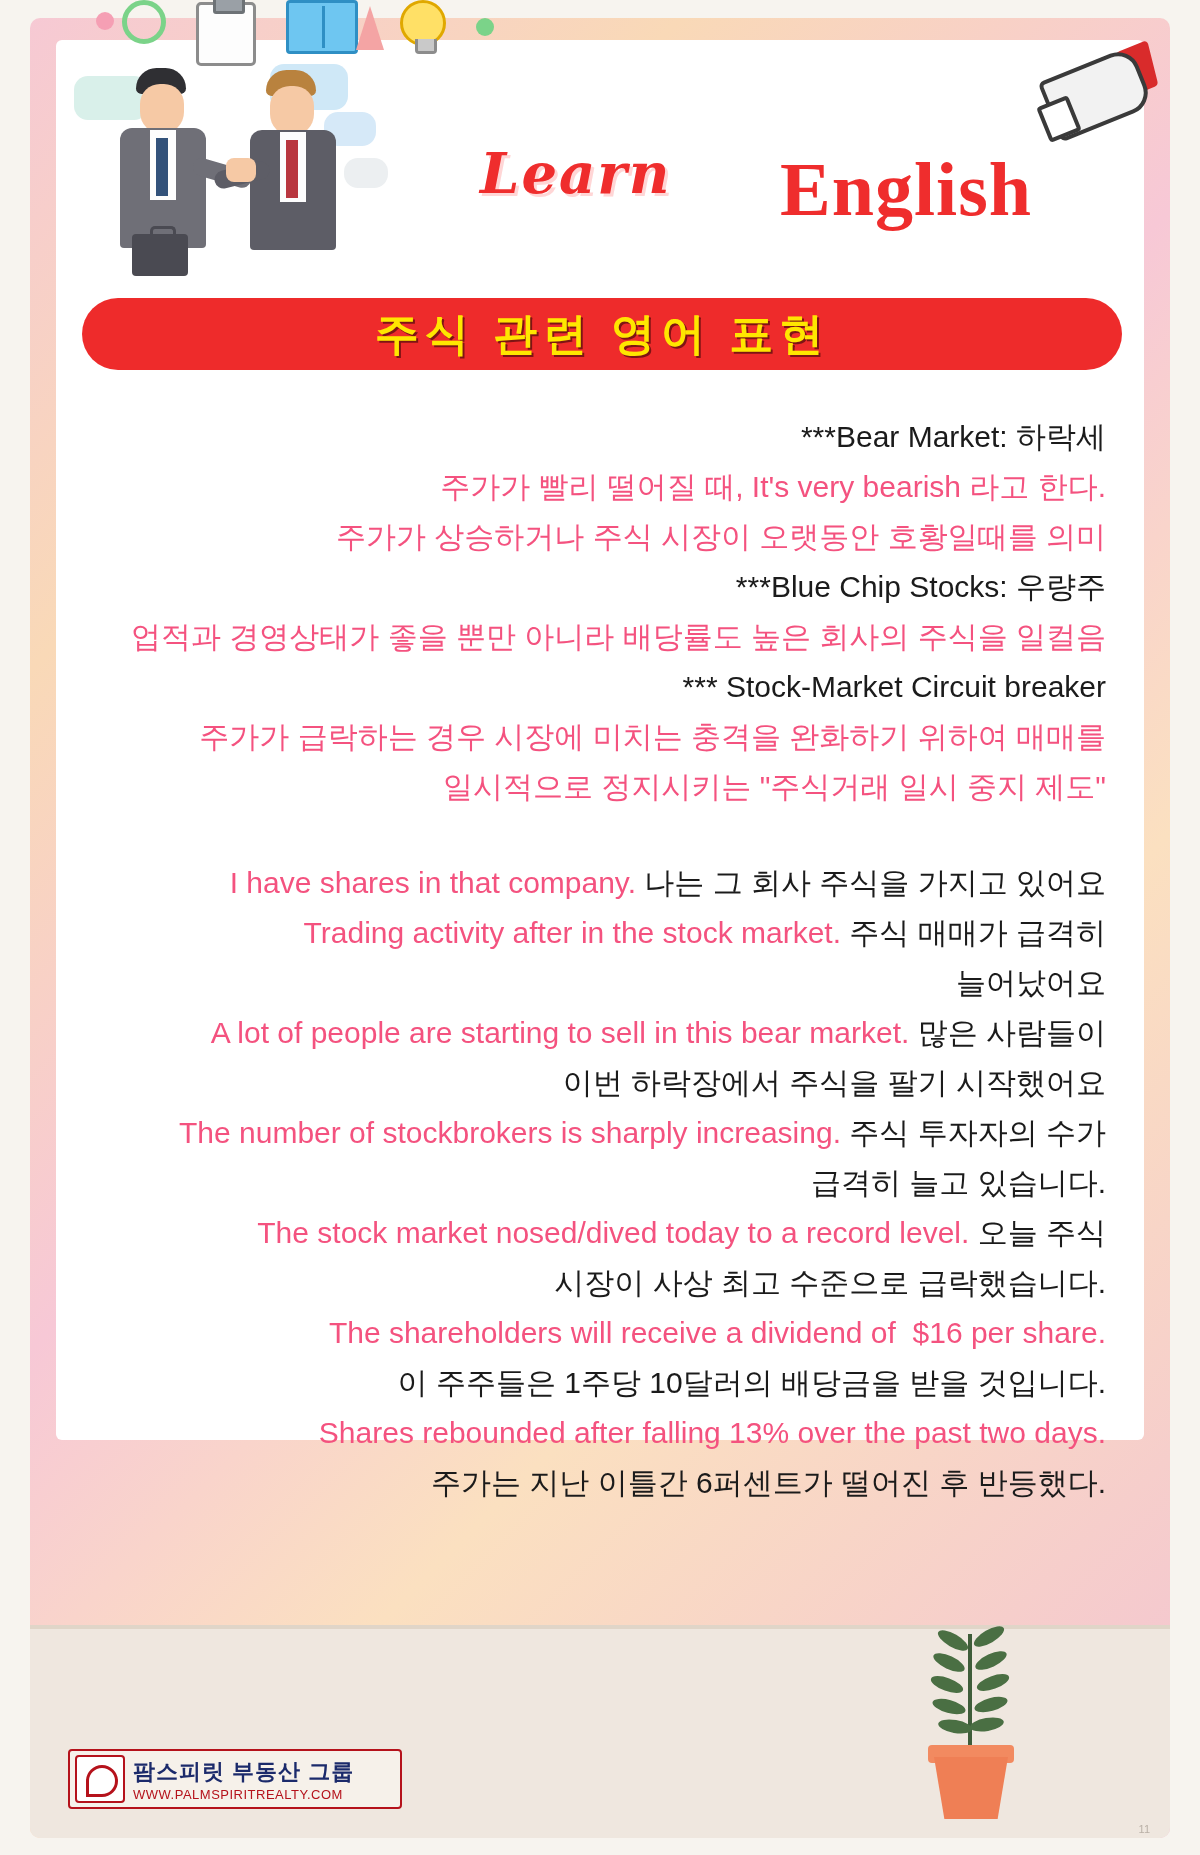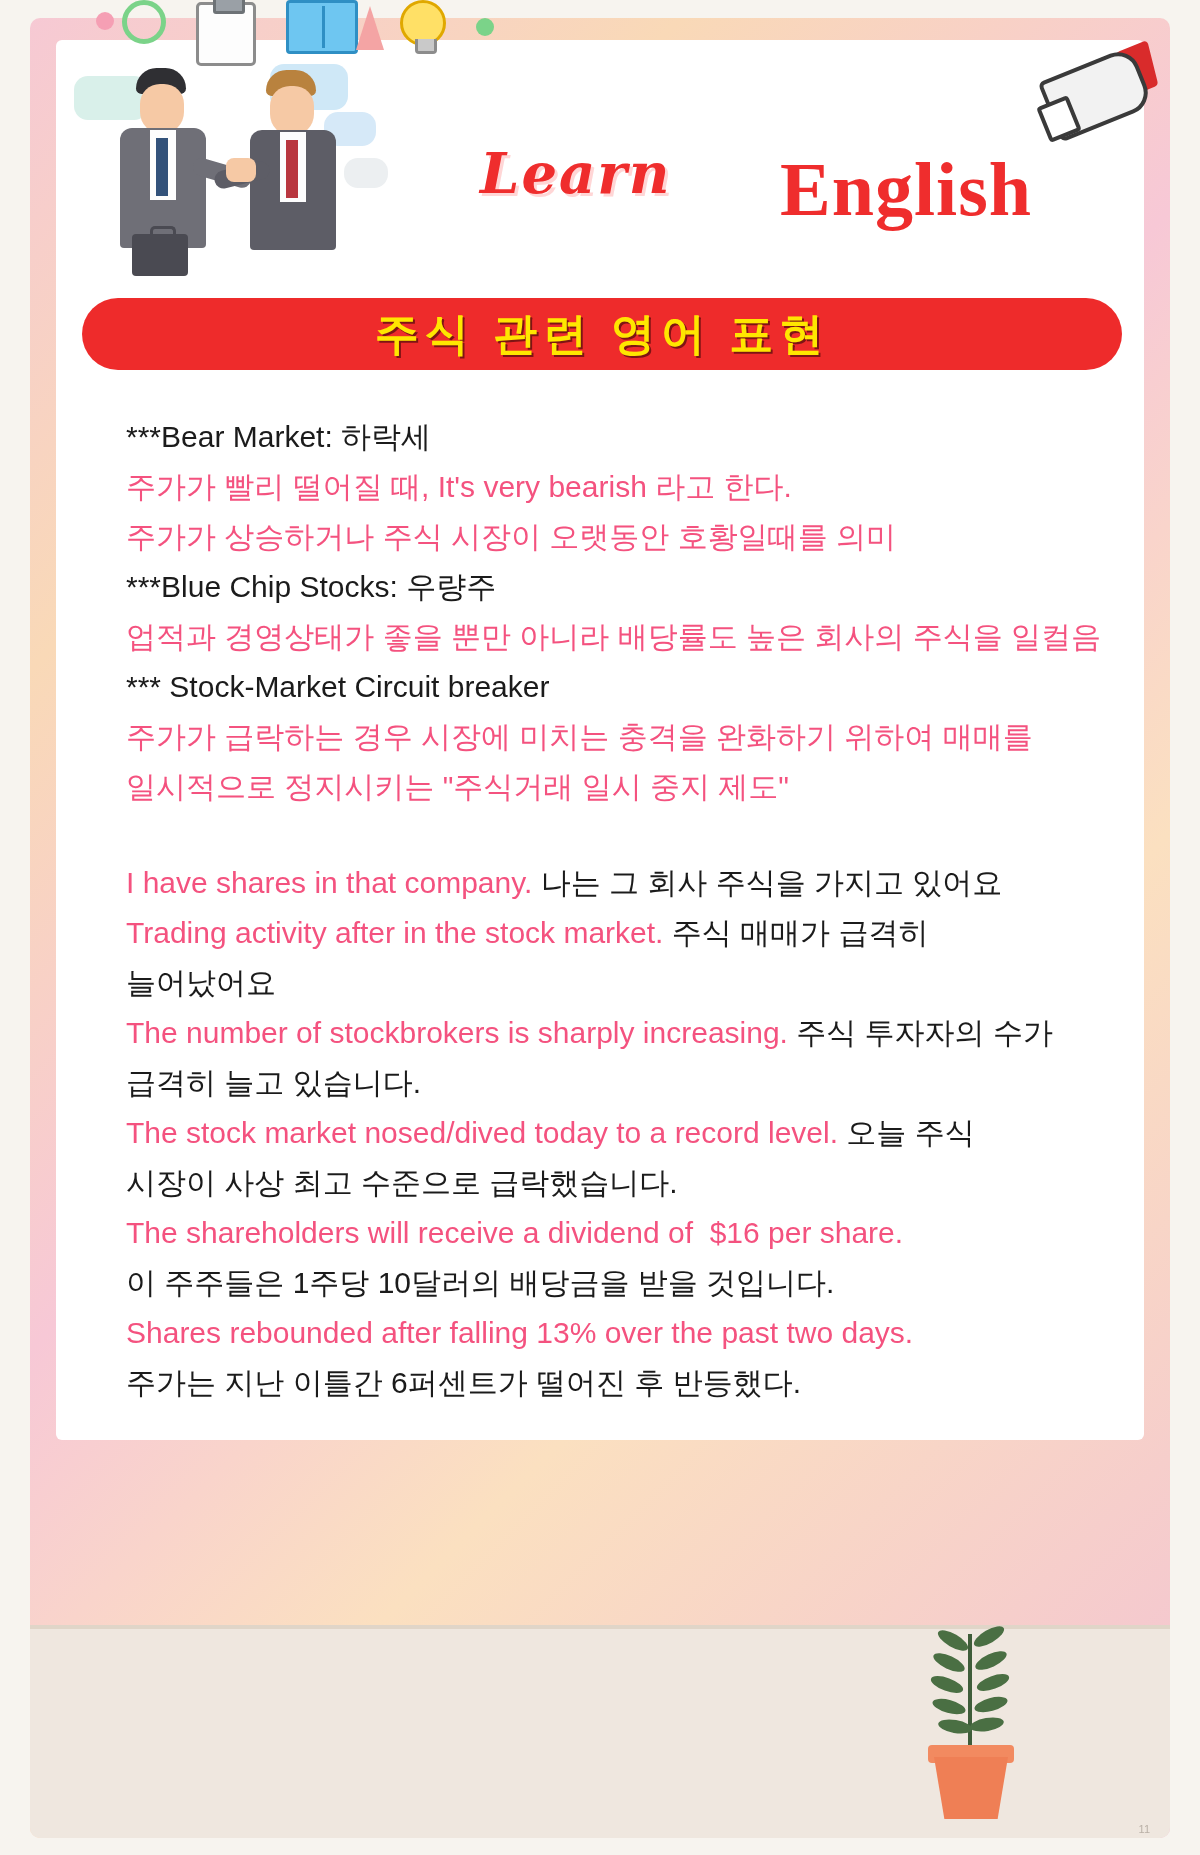--- a/index.html
+++ b/index.html
@@ -169,20 +169,21 @@
   
   .content {
     position: absolute; left: 126px; top: 412px; width: 980px;
   }
   .line {
     font-family: "Liberation Sans", sans-serif;
     font-size: 30px;
     line-height: 50px;
     white-space: pre-wrap;
     color: #1b1b1b;
+    text-align: right;
   }
   .line.black { color: #1b1b1b; }
   .line.pink  { color: #f4527f; }
   .line.mixed { color: #1b1b1b; }
   .seg-pink { color: #f4527f; }
   .seg-black { color: #1b1b1b; }
   .gap { height: 46px; }
 
   
   .plant { position: absolute; right: 160px; bottom: 36px; width: 140px; height: 200px; }
@@ -303,20 +304,22 @@
     <div class="line pink">업적과 경영상태가 좋을 뿐만 아니라 배당률도 높은 회사의 주식을 일컬음</div>
     <div class="line black">*** Stock-Market Circuit breaker</div>
     <div class="line pink">주가가 급락하는 경우 시장에 미치는 충격을 완화하기 위하여 매매를
 일시적으로 정지시키는 "주식거래 일시 중지 제도"</div>
 
     <div class="gap"></div>
 
     <div class="line mixed"><span class="seg-pink">I have shares in that company.</span><span class="seg-black"> 나는 그 회사 주식을 가지고 있어요</span></div>
     <div class="line mixed"><span class="seg-pink">Trading activity after in the stock market.</span><span class="seg-black"> 주식 매매가 급격히
 늘어났어요</span></div>
+    <div class="line mixed"><span class="seg-pink">A lot of people are starting to sell in this bear market.</span><span class="seg-black"> 많은 사람들이
+이번 하락장에서 주식을 팔기 시작했어요</span></div>
     <div class="line mixed"><span class="seg-pink">The number of stockbrokers is sharply increasing.</span><span class="seg-black"> 주식 투자자의 수가
 급격히 늘고 있습니다.</span></div>
     <div class="line mixed"><span class="seg-pink">The stock market nosed/dived today to a record level.</span><span class="seg-black"> 오늘 주식
 시장이 사상 최고 수준으로 급락했습니다.</span></div>
     <div class="line mixed"><span class="seg-pink">The shareholders will receive a dividend of  $16 per share.</span><span class="seg-black">
 이 주주들은 1주당 10달러의 배당금을 받을 것입니다.</span></div>
     <div class="line mixed"><span class="seg-pink">Shares rebounded after falling 13% over the past two days.</span><span class="seg-black">
 주가는 지난 이틀간 6퍼센트가 떨어진 후 반등했다.</span></div>
   </div>
 
@@ -329,15 +332,22 @@
     <div class="leaf" style="left:30px; bottom:128px; transform:rotate(20deg);"></div>
     <div class="leaf" style="left:76px; bottom:130px; transform:rotate(-20deg);"></div>
     <div class="leaf" style="left:32px; bottom:106px; transform:rotate(15deg);"></div>
     <div class="leaf" style="left:74px; bottom:108px; transform:rotate(-15deg);"></div>
     <div class="leaf" style="left:38px; bottom:86px;  transform:rotate(10deg);"></div>
     <div class="leaf" style="left:70px; bottom:88px;  transform:rotate(-10deg);"></div>
     <div class="pot-lip"></div>
     <div class="pot"></div>
   </div>
 
+  <div class="logo-box">
+    <div class="logo-mark"></div>
+    <div class="logo-text">
+      <div class="logo-name">팜스피릿 부동산 그룹</div>
+      <div class="logo-url">WWW.PALMSPIRITREALTY.COM</div>
+    </div>
+  </div>
 
   <div class="page-num">11</div>
 </div>
 
 </body></html>

